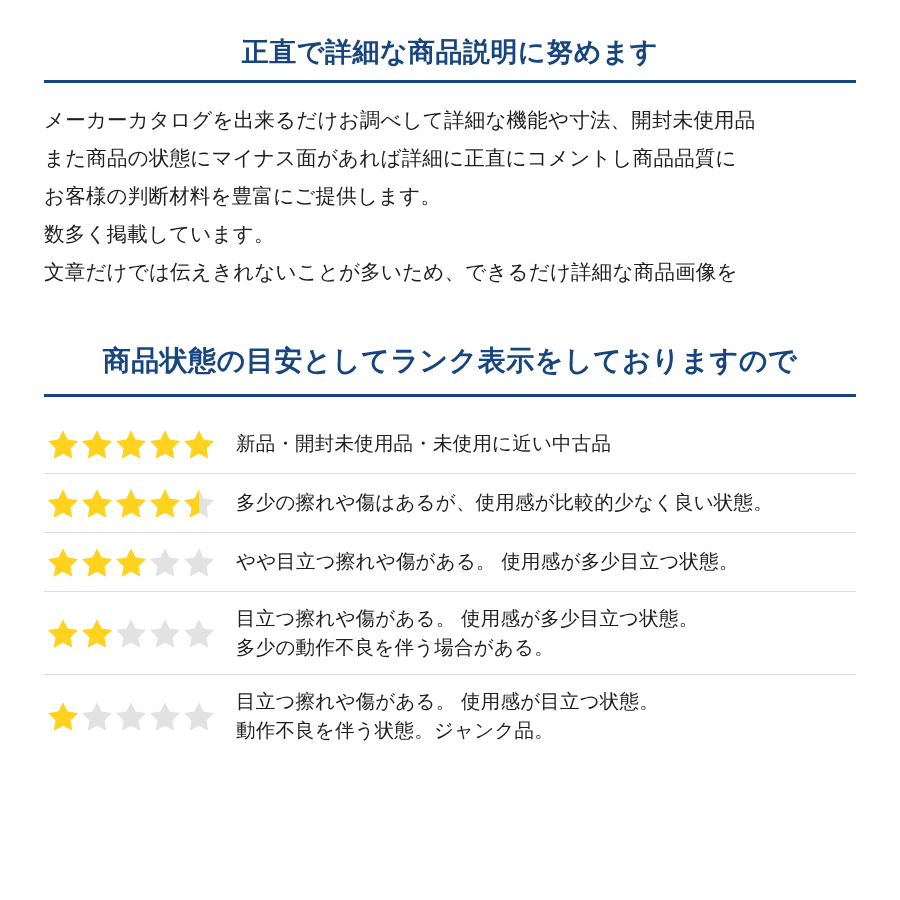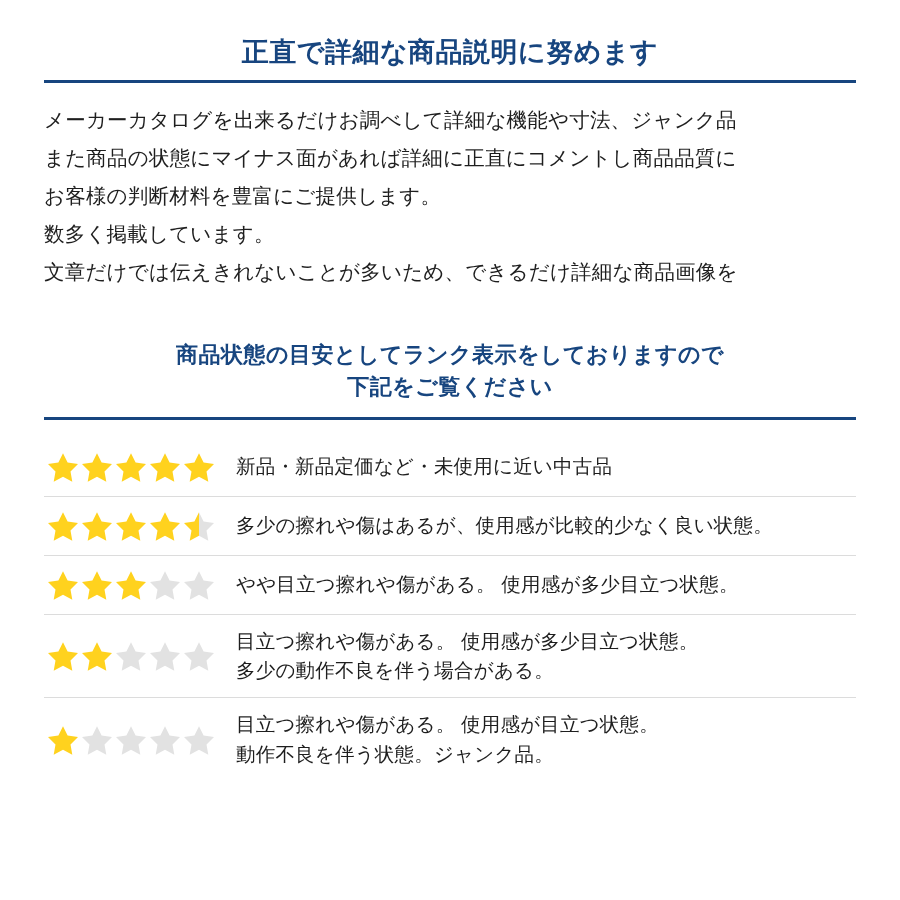--- a/index.html
+++ b/index.html
@@ -49,24 +49,23 @@
   }
   .body-text p {
     margin: 0;
   }
 
   
   .section-two {
     margin-top: 44px;
   }
   .section-two .section-title {
-    font-size: 22px;
+    font-size: 28px;
     line-height: 1.45;
     padding-bottom: 12px;
-    font-family: Liberation Mono, monospace;
   }
 
   
   .rank-list {
     margin-top: 6px;
   }
   .rank-row {
     display: flex;
     align-items: center;
     padding: 12px 0 12px 0;
@@ -103,32 +102,31 @@
 </head>
 <body>
 
 <div class="page">
 
   <section>
     <h2 class="section-title">正直で詳細な商品説明に努めます</h2>
     <hr class="title-rule">
 
     <div class="body-text">
-      <p>メーカーカタログを出来るだけお調べして詳細な機能や寸法、ジャンク品</p>
+      <p>メーカーカタログを出来るだけお調べして詳細な機能や寸法、開封未使用品</p>
       <p>また商品の状態にマイナス面があれば詳細に正直にコメントし商品品質に</p>
       <p>お客様の判断材料を豊富にご提供します。</p>
       <p>数多く掲載しています。</p>
       <p>文章だけでは伝えきれないことが多いため、できるだけ詳細な商品画像を</p>
     </div>
   </section>
 
   <section class="section-two">
     <h2 class="section-title">
       <span>商品状態の目安としてランク表示をしておりますので</span><br>
-      <span>下記をご覧ください</span>
     </h2>
     <hr class="title-rule">
 
     <div class="rank-list" id="rank-list">
         <div class="rank-row">
           <div class="stars">
             <span>
               <svg class="star" viewBox="0 0 34 34" xmlns="http://www.w3.org/2000/svg">
                 <polygon points="17,3.2 21.6,12.6 32,14.1 24.5,21.4 26.3,31.7 17,26.8 7.7,31.7 9.5,21.4 2,14.1 12.4,12.6" fill="#ffd21e"></polygon>
               </svg>
@@ -148,21 +146,21 @@
                 <polygon points="17,3.2 21.6,12.6 32,14.1 24.5,21.4 26.3,31.7 17,26.8 7.7,31.7 9.5,21.4 2,14.1 12.4,12.6" fill="#ffd21e"></polygon>
               </svg>
             </span>
             <span>
               <svg class="star" viewBox="0 0 34 34" xmlns="http://www.w3.org/2000/svg">
                 <polygon points="17,3.2 21.6,12.6 32,14.1 24.5,21.4 26.3,31.7 17,26.8 7.7,31.7 9.5,21.4 2,14.1 12.4,12.6" fill="#ffd21e"></polygon>
               </svg>
             </span>
           </div>
           <div class="rank-desc">
-            <div>新品・新品定価など・未使用に近い中古品</div>
+            <div>新品・開封未使用品・未使用に近い中古品</div>
           </div>
         </div>
         <div class="rank-row">
           <div class="stars">
             <span>
               <svg class="star" viewBox="0 0 34 34" xmlns="http://www.w3.org/2000/svg">
                 <polygon points="17,3.2 21.6,12.6 32,14.1 24.5,21.4 26.3,31.7 17,26.8 7.7,31.7 9.5,21.4 2,14.1 12.4,12.6" fill="#ffd21e"></polygon>
               </svg>
             </span>
             <span>

